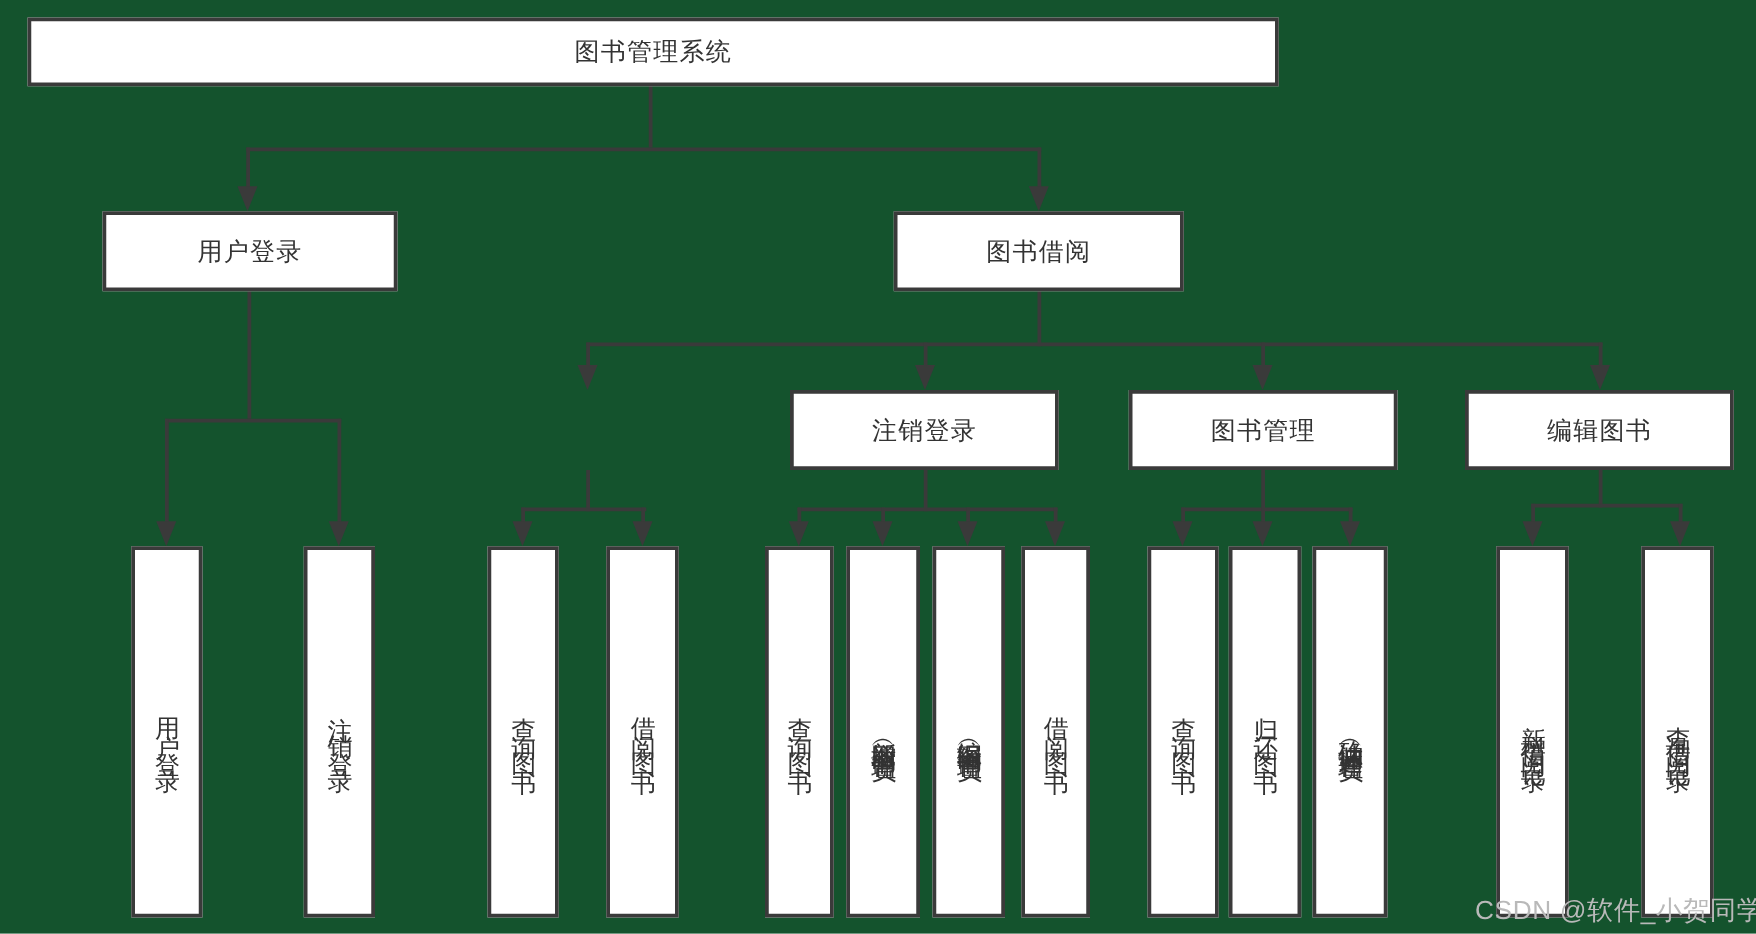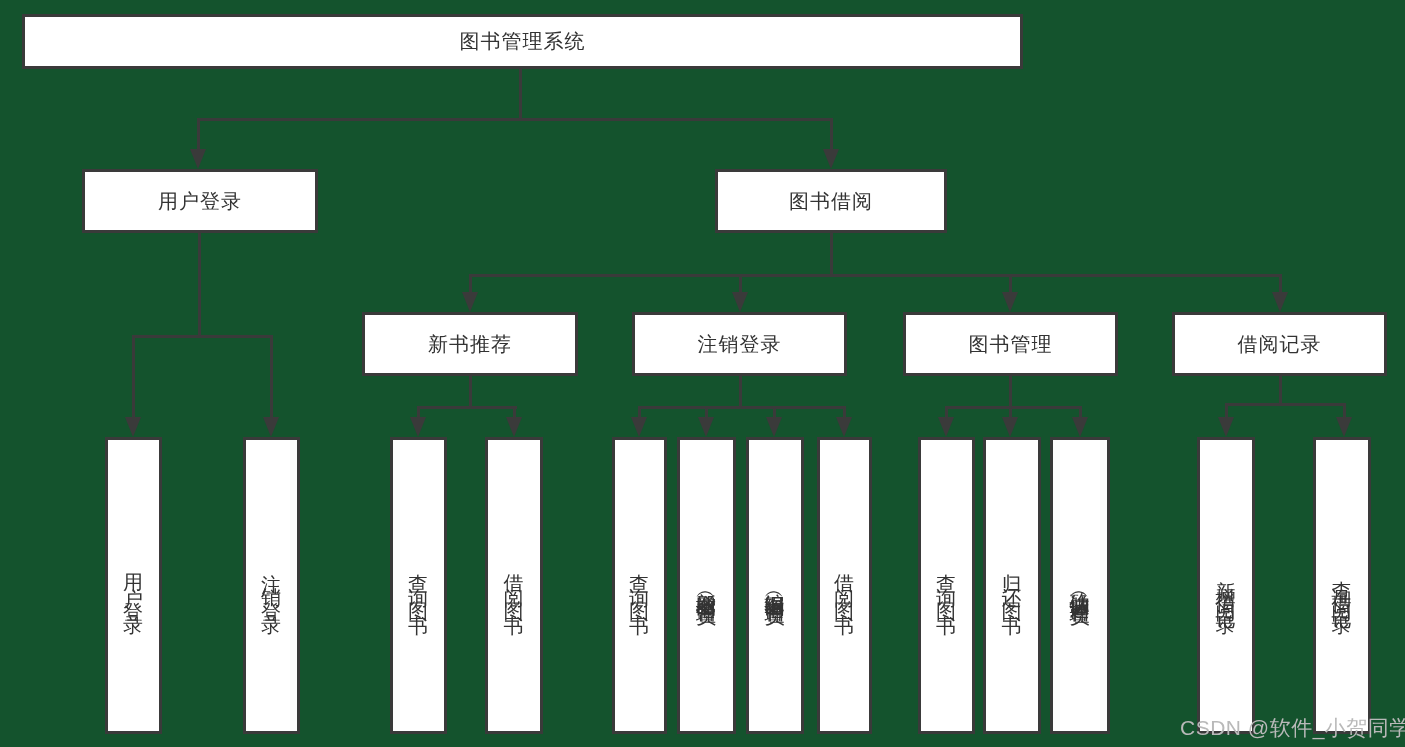--- a/index.html
+++ b/index.html
@@ -105,31 +105,28 @@
     <span class="hlabel">图书管理系统</span>
   </div>
 
   <div class="box" style="left:82px;top:169px;width:236px;height:64px">
     <span class="hlabel">用户登录</span>
   </div>
   <div class="box" style="left:715px;top:169px;width:232px;height:64px">
     <span class="hlabel">图书借阅</span>
   </div>
 
-  <div class="box" style="left:362px;top:312px;width:216px;height:64px">
-    <span class="hlabel">新书推荐</span>
-  </div>
   <div class="box" style="left:632px;top:312px;width:215px;height:64px">
     <span class="hlabel">注销登录</span>
   </div>
   <div class="box" style="left:903px;top:312px;width:215px;height:64px">
     <span class="hlabel">图书管理</span>
   </div>
   <div class="box" style="left:1172px;top:312px;width:215px;height:64px">
-    <span class="hlabel">借阅记录</span>
+    <span class="hlabel">编辑图书</span>
   </div>
 
   <div class="box" style="left:105px;top:437px;width:57px;height:297px">
     <span class="vlabel ls-wide">用户登录</span>
   </div>
   <div class="box" style="left:243px;top:437px;width:57px;height:297px">
     <span class="vlabel ls-wide">注销登录</span>
   </div>
 
   <div class="box" style="left:390px;top:437px;width:57px;height:297px">

